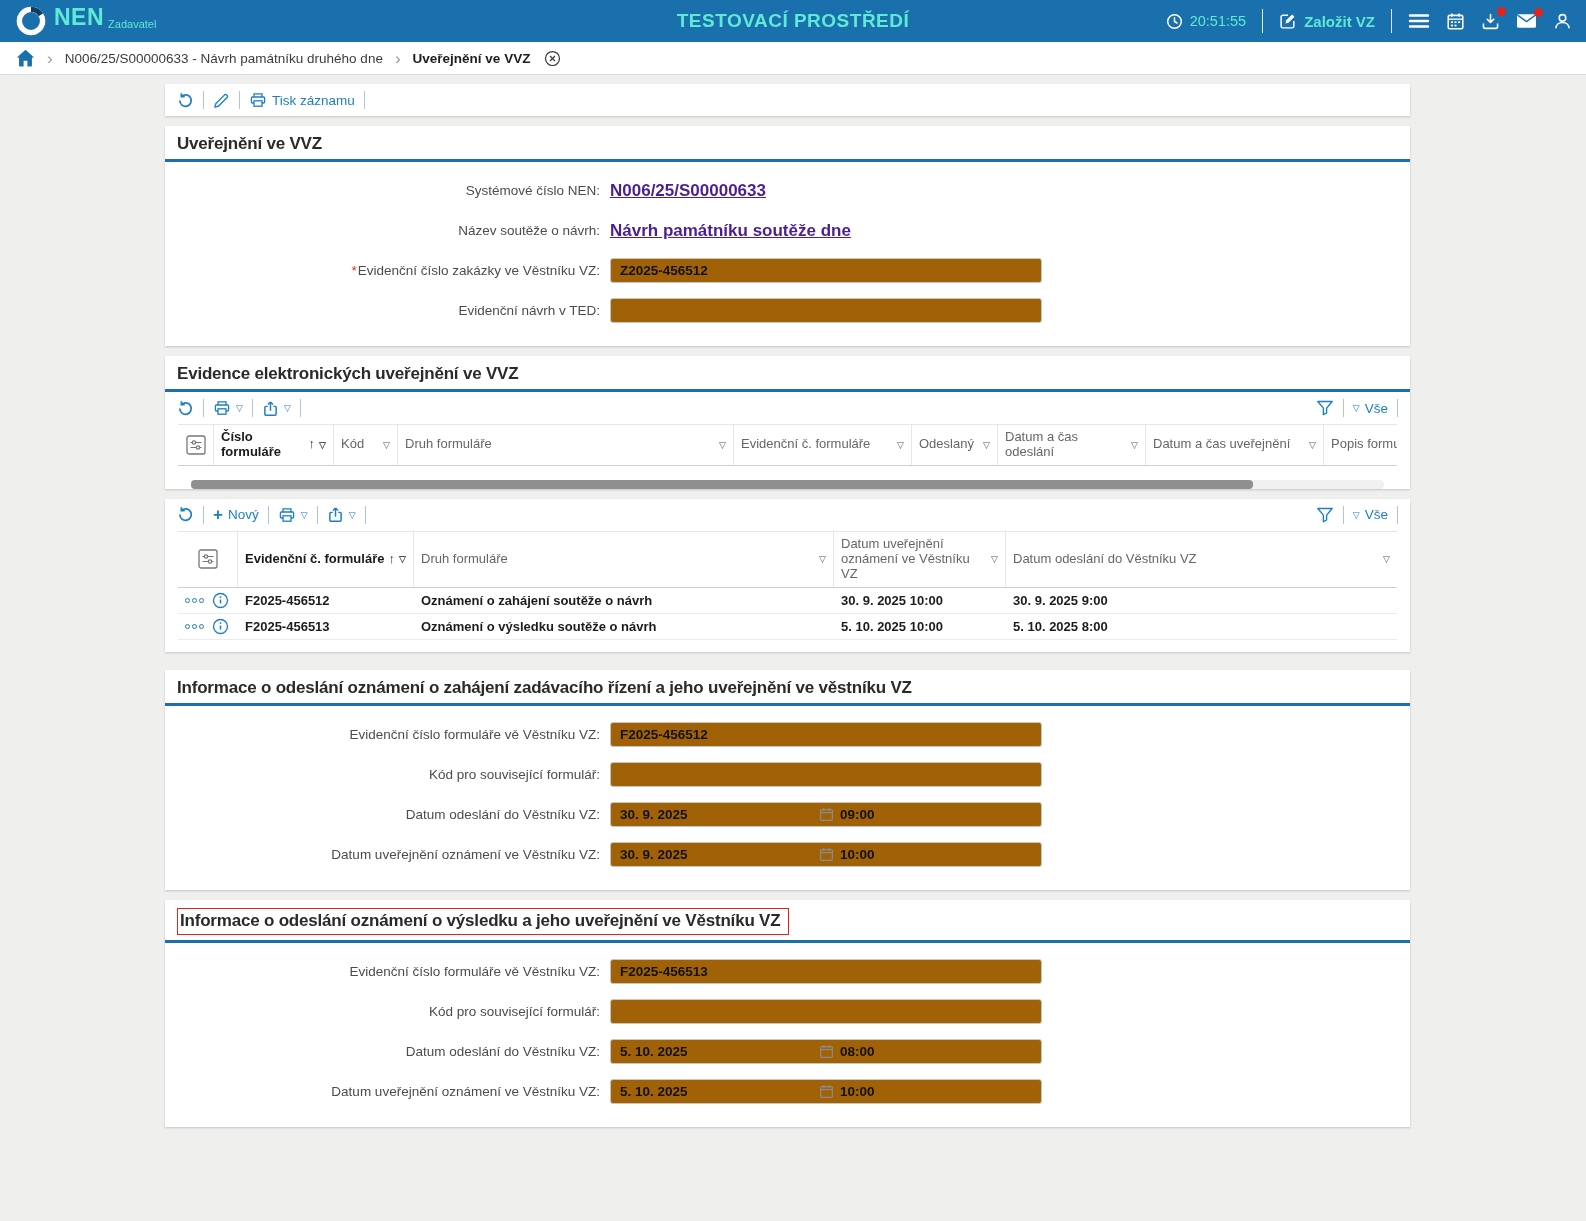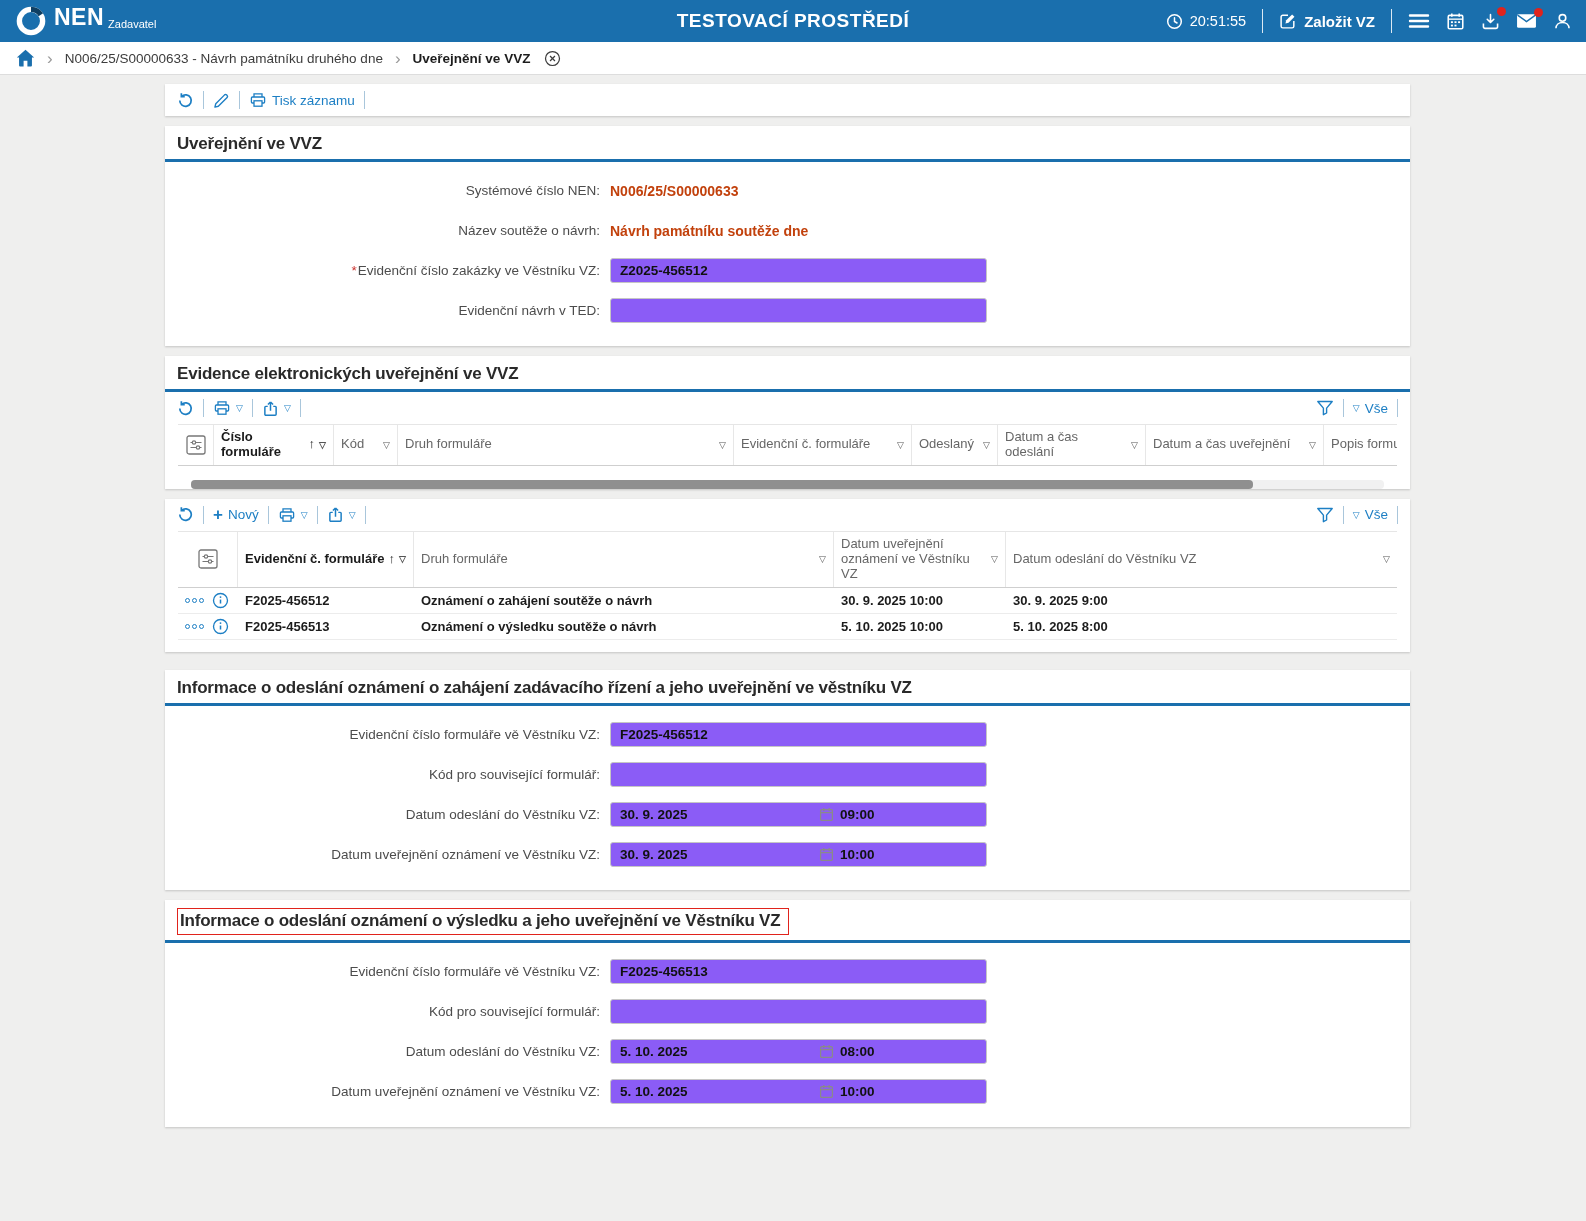--- a/index.html
+++ b/index.html
@@ -1,21 +1,21 @@
 <!DOCTYPE html>
 <html><head>
 <meta charset="utf-8">
 <style>
   * { margin:0; padding:0; box-sizing:border-box; }
   html,body { width:1586px; height:1221px; overflow:hidden;
     font-family:"Liberation Sans", sans-serif; background:#efefee; }
 
   
   .topbar { height:42px; background:#1a6fad; display:flex; align-items:center;
-    padding:0 14px; position:relative; color:#ffffff; }
+    padding:0 14px; position:relative; color:#5eead4; }
   .logo-wrap { display:flex; align-items:flex-start; gap:6px; cursor:pointer; }
   .logo-text { font-size:23px; font-weight:bold; letter-spacing:.5px; line-height:26px; }
   .logo-sub { font-size:11px; margin-top:14px; margin-left:-2px; }
   .env-title { position:absolute; left:0; right:0; text-align:center; font-size:19px;
     font-weight:bold; letter-spacing:.5px; pointer-events:none; }
   .top-right { margin-left:auto; display:flex; align-items:center; gap:16px; z-index:2; }
   .top-sep { width:1px; height:24px; background:rgba(255,255,255,.85); }
   .top-item { display:flex; align-items:center; gap:7px; cursor:pointer; }
   .top-time { font-size:14.5px; }
   .top-create { font-size:15px; font-weight:bold; }
@@ -46,22 +46,22 @@
   .dd-blue { color:#1d7fc4; font-size:9px; cursor:pointer; }
   .tools-right { margin-left:auto; display:flex; align-items:center; gap:9px; }
   .plus { font-size:17px; font-weight:bold; line-height:1; }
 
   
   .form-body { padding:16px 0 8px; }
   .form-row { display:flex; align-items:center; margin-bottom:15px; min-height:25px; }
   .form-label { width:445px; text-align:right; padding-right:10px; color:#4c4c4c;
     font-size:13.5px; }
   .req { color:#c9302c; margin-right:1px; }
-  .static-val { font-weight:bold; font-size:14px; color:#c2410c; }
-  .input-box { width:377px; height:25px; background:#8b5cf6; border:1px solid #c6c6c5;
+  .static-val { font-weight:bold; font-size:17px; color:#4c1d95;text-decoration:underline; }
+  .input-box { width:432px; height:25px; background:#a16207; border:1px solid #c6c6c5;
     border-radius:3px; font-weight:bold; font-size:13.5px; color:#111;
     line-height:23px; padding:0 9px; cursor:text; overflow:hidden; white-space:nowrap; }
   .date-box { display:flex; align-items:center; padding:0; }
   .date-part { width:204px; padding:0 9px; }
   .time-part { display:flex; align-items:center; gap:6px; padding-left:4px; }
 
   
   .tblwrap { padding:0 13px; }
   .thead { display:flex; border-top:1px solid #e6e6e6; border-bottom:1px solid #cfcfcf;
     align-items:stretch; }

